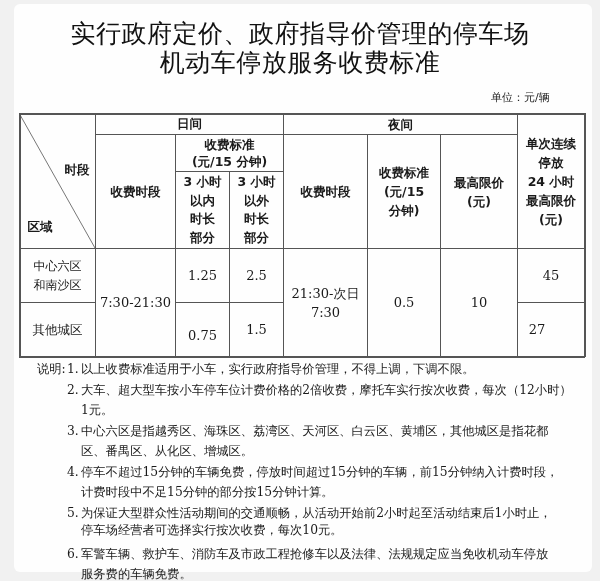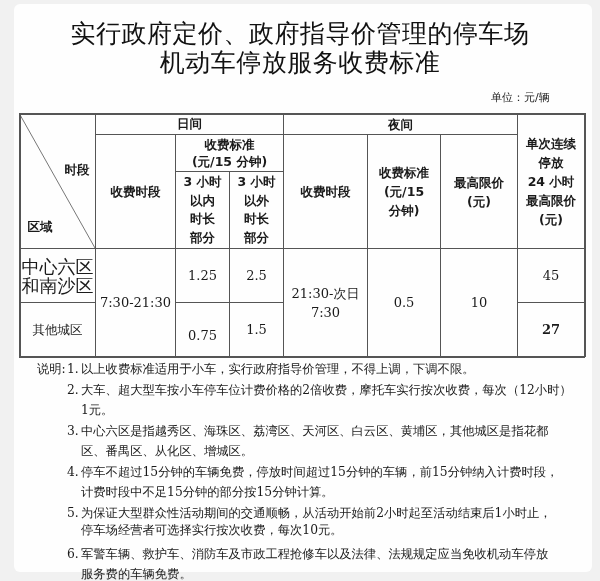--- a/index.html
+++ b/index.html
@@ -79,30 +79,30 @@
 分钟)</div>
   <div class="cell b" style="left:422px;top:22px;width:76px;height:113px;white-space:pre-line;line-height:19px;">最高限价
 (元)</div>
 
   <div class="cell b" style="left:499px;top:1px;width:66px;height:134px;white-space:pre-line;line-height:19px;">单次连续
 停放
 24 小时
 最高限价
 (元)</div>
 
-  <div class="cell" style="left:1px;top:136px;width:75px;height:53px;white-space:pre-line;line-height:19px;font-family:'DejaVu Sans',sans-serif;font-size:18px;">中心六区
+  <div class="cell" style="left:1px;top:136px;width:75px;height:53px;white-space:pre-line;line-height:19px;font-family:'DejaVu Sans',sans-serif;font-size:12px;">中心六区
 和南沙区</div>
   <div class="cell" style="left:157px;top:136px;width:53px;height:53px;">1.25</div>
   <div class="cell" style="left:211px;top:136px;width:53px;height:53px;">2.5</div>
   <div class="cell" style="left:499px;top:136px;width:66px;height:53px;">45</div>
 
   <div class="cell" style="left:1px;top:190px;width:75px;height:53px;font-family:'DejaVu Sans',sans-serif;font-size:12.5px;">其他城区</div>
   <div class="cell" style="left:157px;top:196px;width:53px;height:53px;">0.75</div>
   <div class="cell" style="left:211px;top:190px;width:53px;height:53px;">1.5</div>
-  <div class="cell" style="left:499px;top:190px;width:66px;height:53px;font-weight:bold;">27</div>
+  <div class="cell" style="left:485px;top:190px;width:66px;height:53px;">27</div>
 
   <div class="cell" style="left:77px;top:136px;width:79px;height:107px;">7:30-21:30</div>
   <div class="cell" style="left:265px;top:136px;width:83px;height:107px;white-space:pre-line;line-height:19px;">21:30-次日
 7:30</div>
   <div class="cell" style="left:349px;top:136px;width:72px;height:107px;">0.5</div>
   <div class="cell" style="left:422px;top:136px;width:76px;height:107px;">10</div>
 </div>
 
 <div class="notes">
   <div class="note-row" style="top:2px;left:0;width:600px;height:20px;padding-left:10px;">

